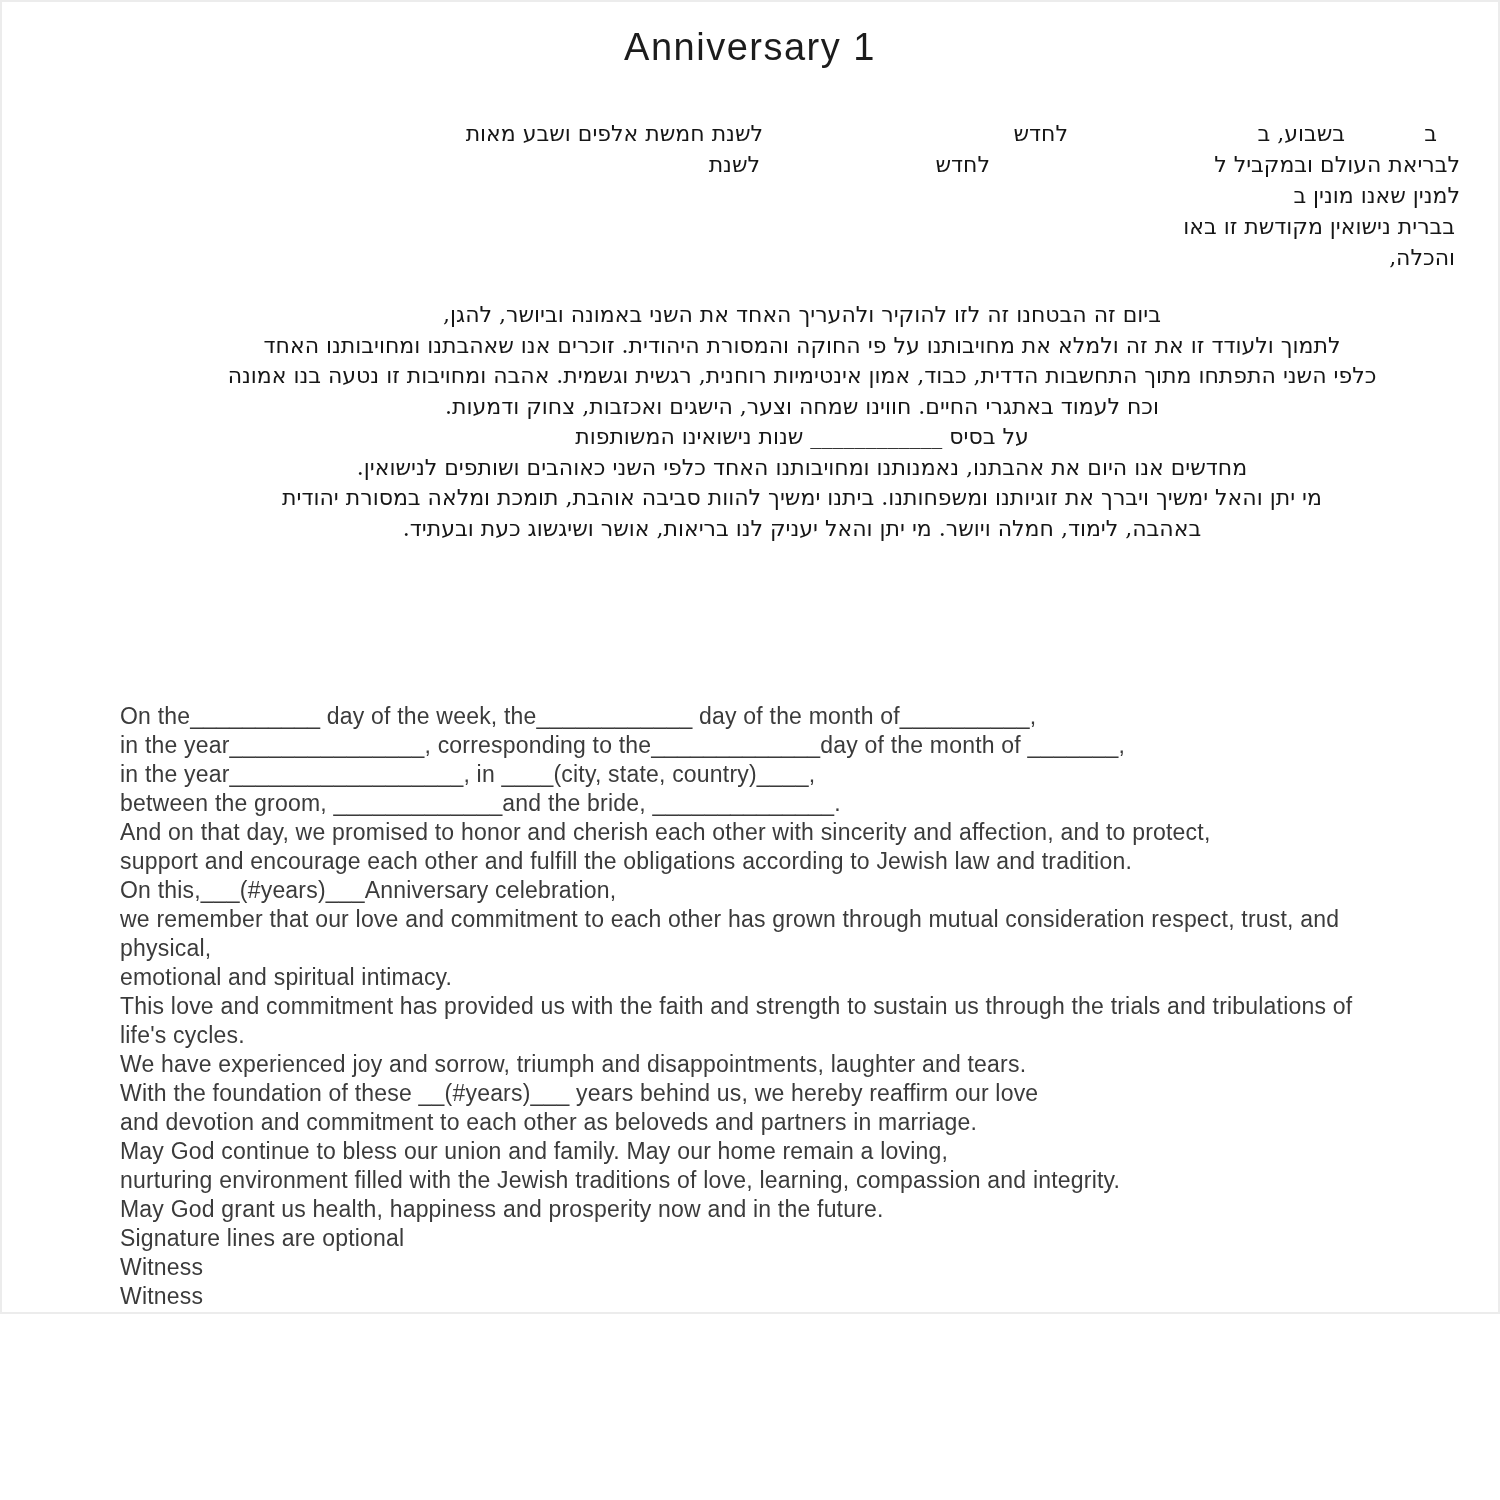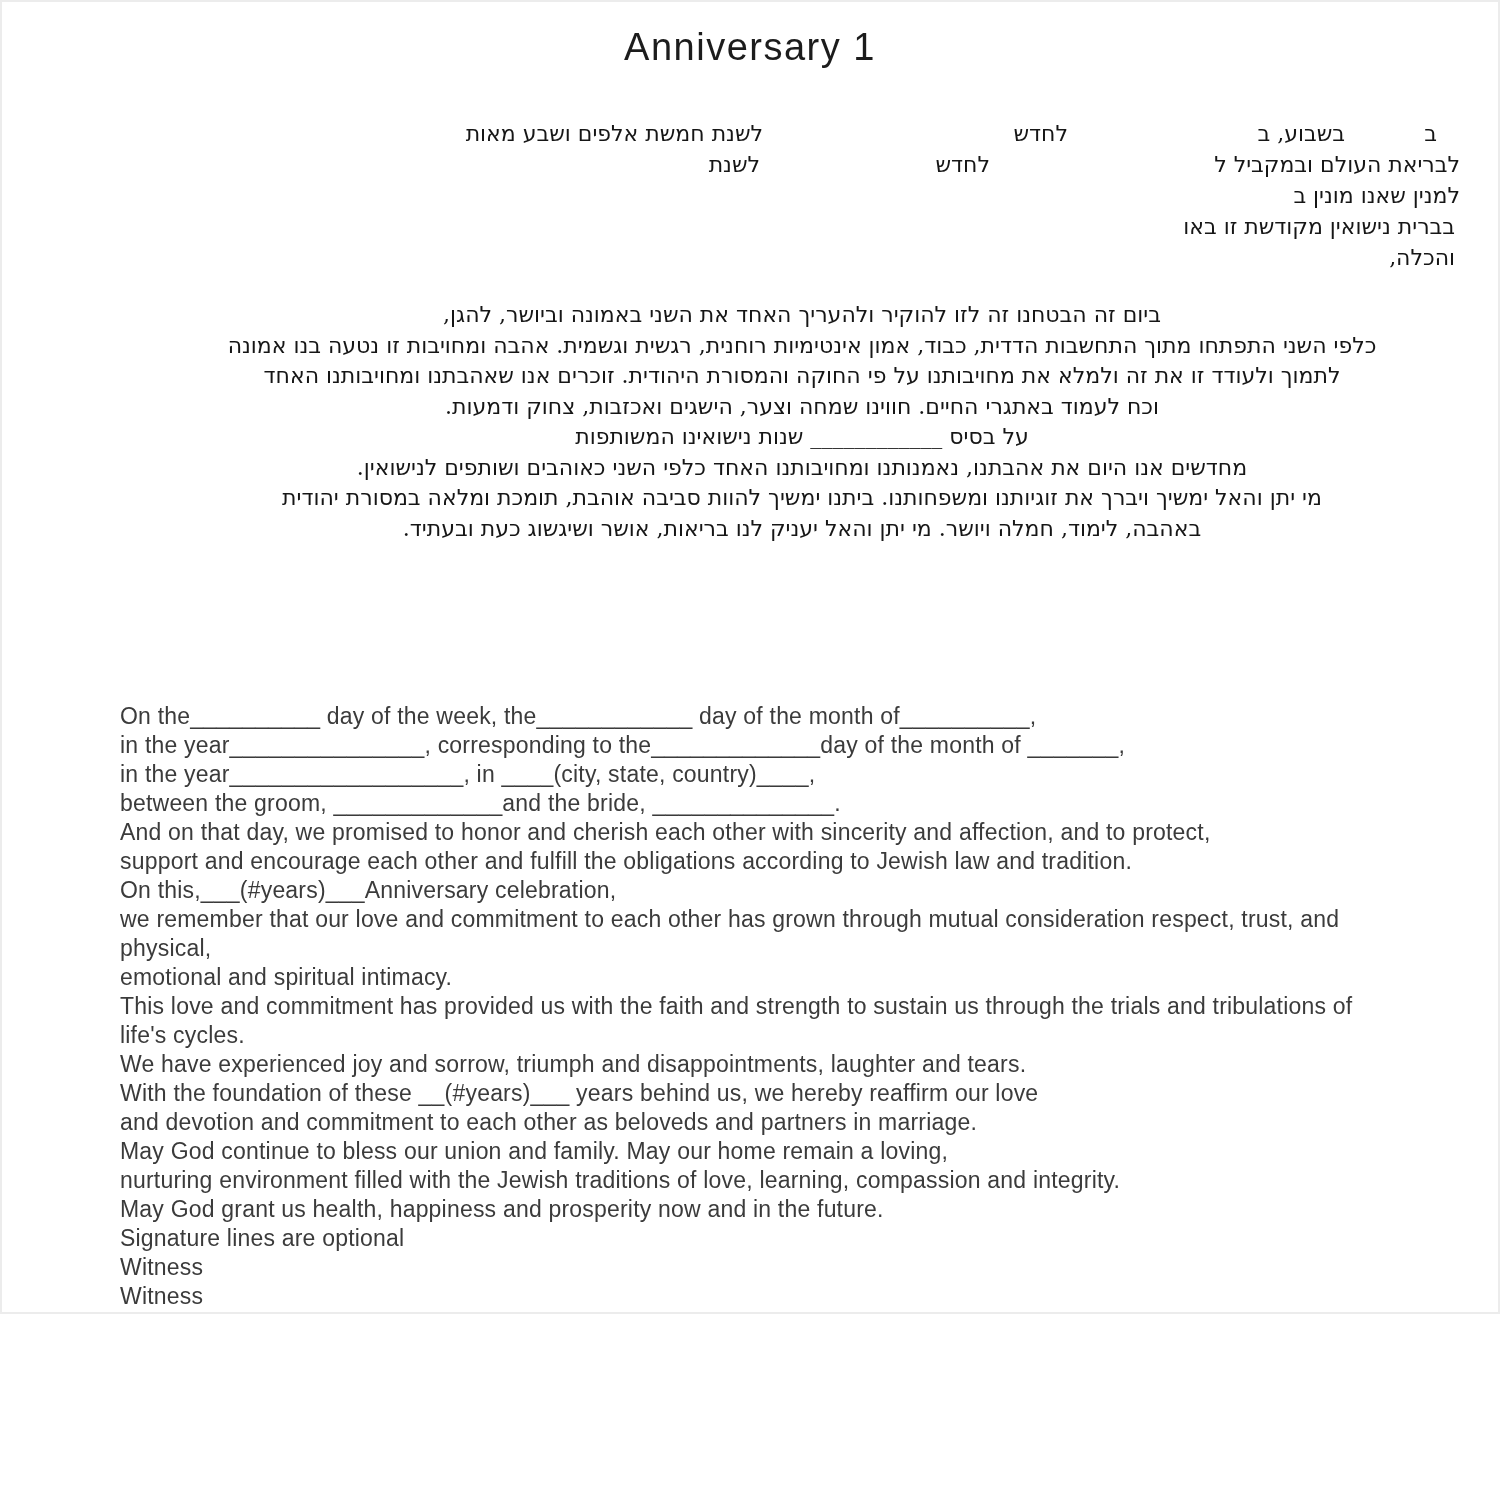--- a/index.html
+++ b/index.html
@@ -114,22 +114,22 @@
     <div class="h-line">
       <span class="h-seg" style="right:45px">בברית נישואין מקודשת זו באו</span>
     </div>
     <div class="h-line">
       <span class="h-seg" style="right:45px">והכלה,</span>
     </div>
   </div>
 
   <div class="hebrew-center">
     <div>ביום זה הבטחנו זה לזו להוקיר ולהעריך האחד את השני באמונה וביושר, להגן,</div>
+    <div>לתמוך ולעודד זו את זה ולמלא את מחויבותנו על פי החוקה והמסורת היהודית. זוכרים אנו שאהבתנו ומחויבותנו האחד</div>
     <div>כלפי השני התפתחו מתוך התחשבות הדדית, כבוד, אמון אינטימיות רוחנית, רגשית וגשמית. אהבה ומחויבות זו נטעה בנו אמונה</div>
-    <div>לתמוך ולעודד זו את זה ולמלא את מחויבותנו על פי החוקה והמסורת היהודית. זוכרים אנו שאהבתנו ומחויבותנו האחד</div>
     <div>וכח לעמוד באתגרי החיים. חווינו שמחה וצער, הישגים ואכזבות, צחוק ודמעות.</div>
     <div>על בסיס ____________ שנות נישואינו המשותפות</div>
     <div>מחדשים אנו היום את אהבתנו, נאמנותנו ומחויבותנו האחד כלפי השני כאוהבים ושותפים לנישואין.</div>
     <div>מי יתן והאל ימשיך ויברך את זוגיותנו ומשפחותנו. ביתנו ימשיך להוות סביבה אוהבת, תומכת ומלאה במסורת יהודית</div>
     <div>באהבה, לימוד, חמלה ויושר. מי יתן והאל יעניק לנו בריאות, אושר ושיגשוג כעת ובעתיד.</div>
   </div>
 
   <div class="english-block">
     <div>On the__________ day of the week, the____________ day of the month of__________,</div>
     <div>in the year_______________, corresponding to the_____________day of the month of _______,</div>

